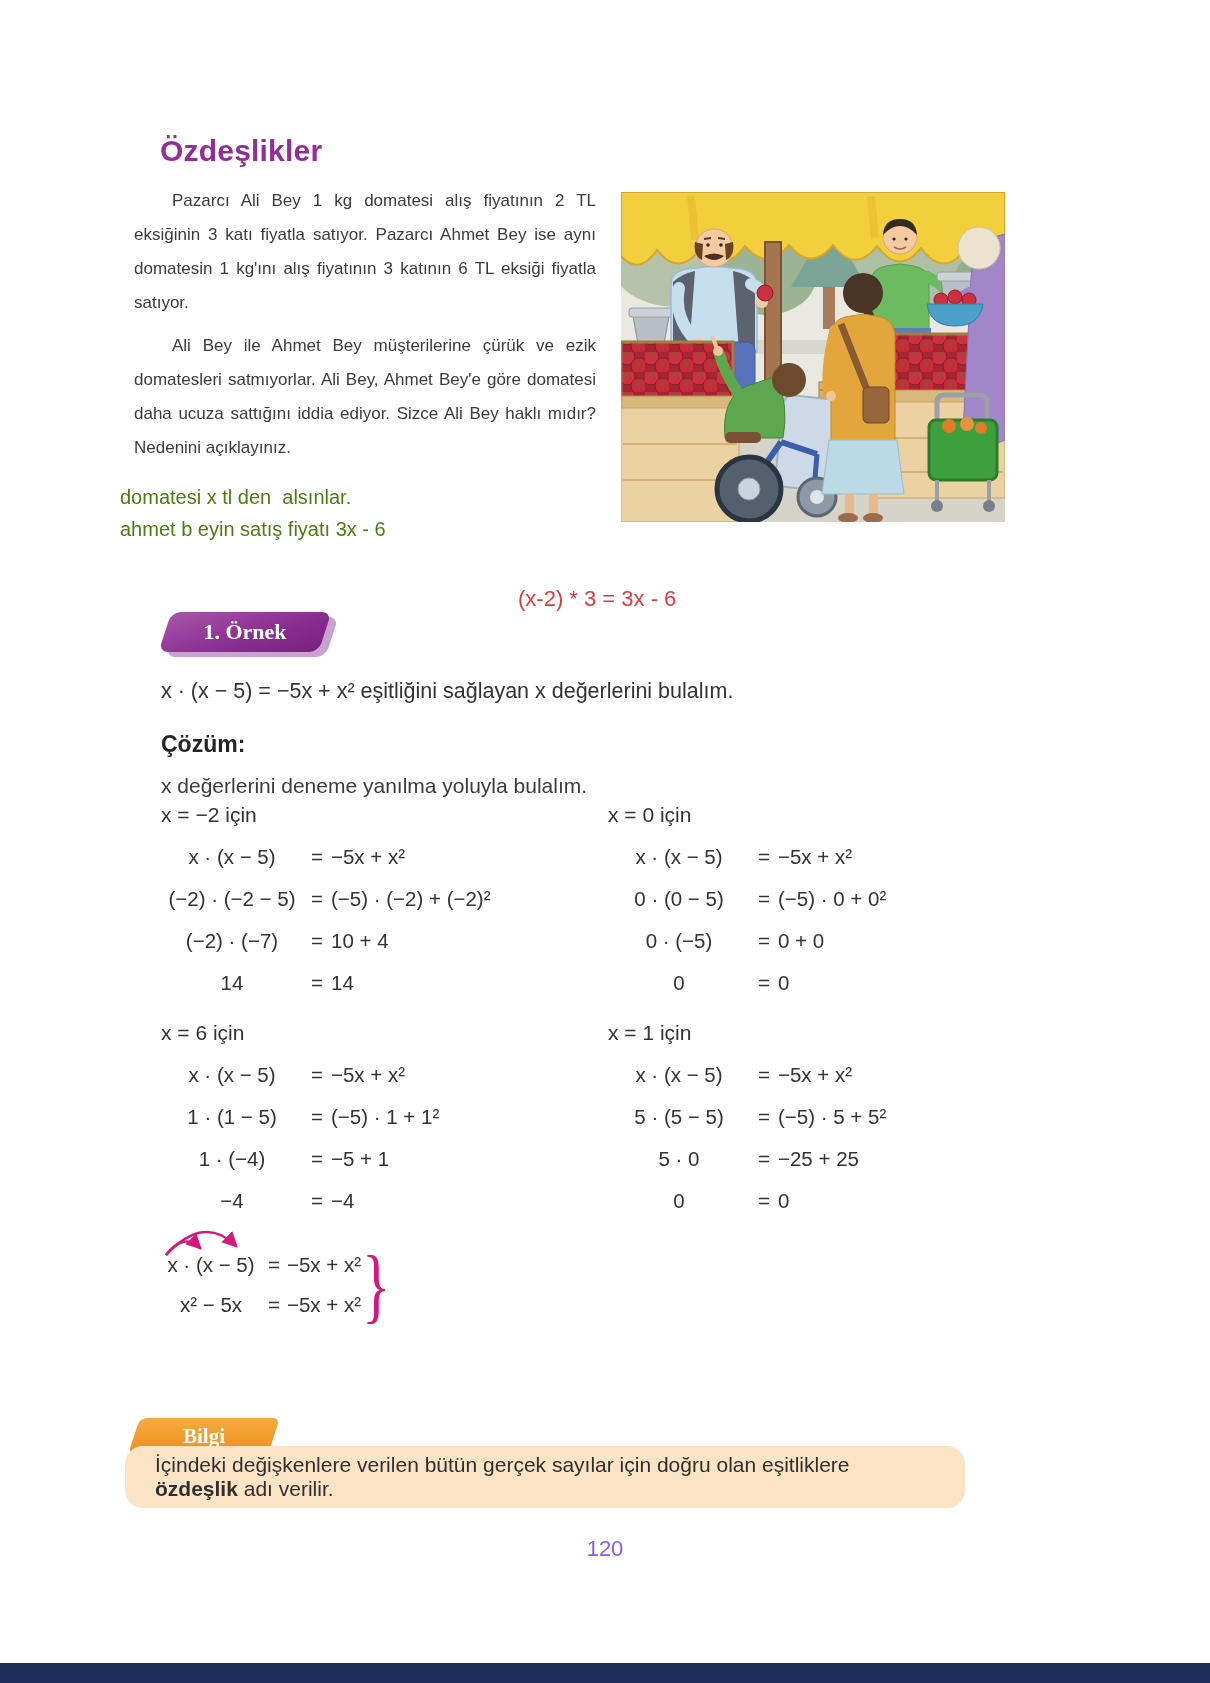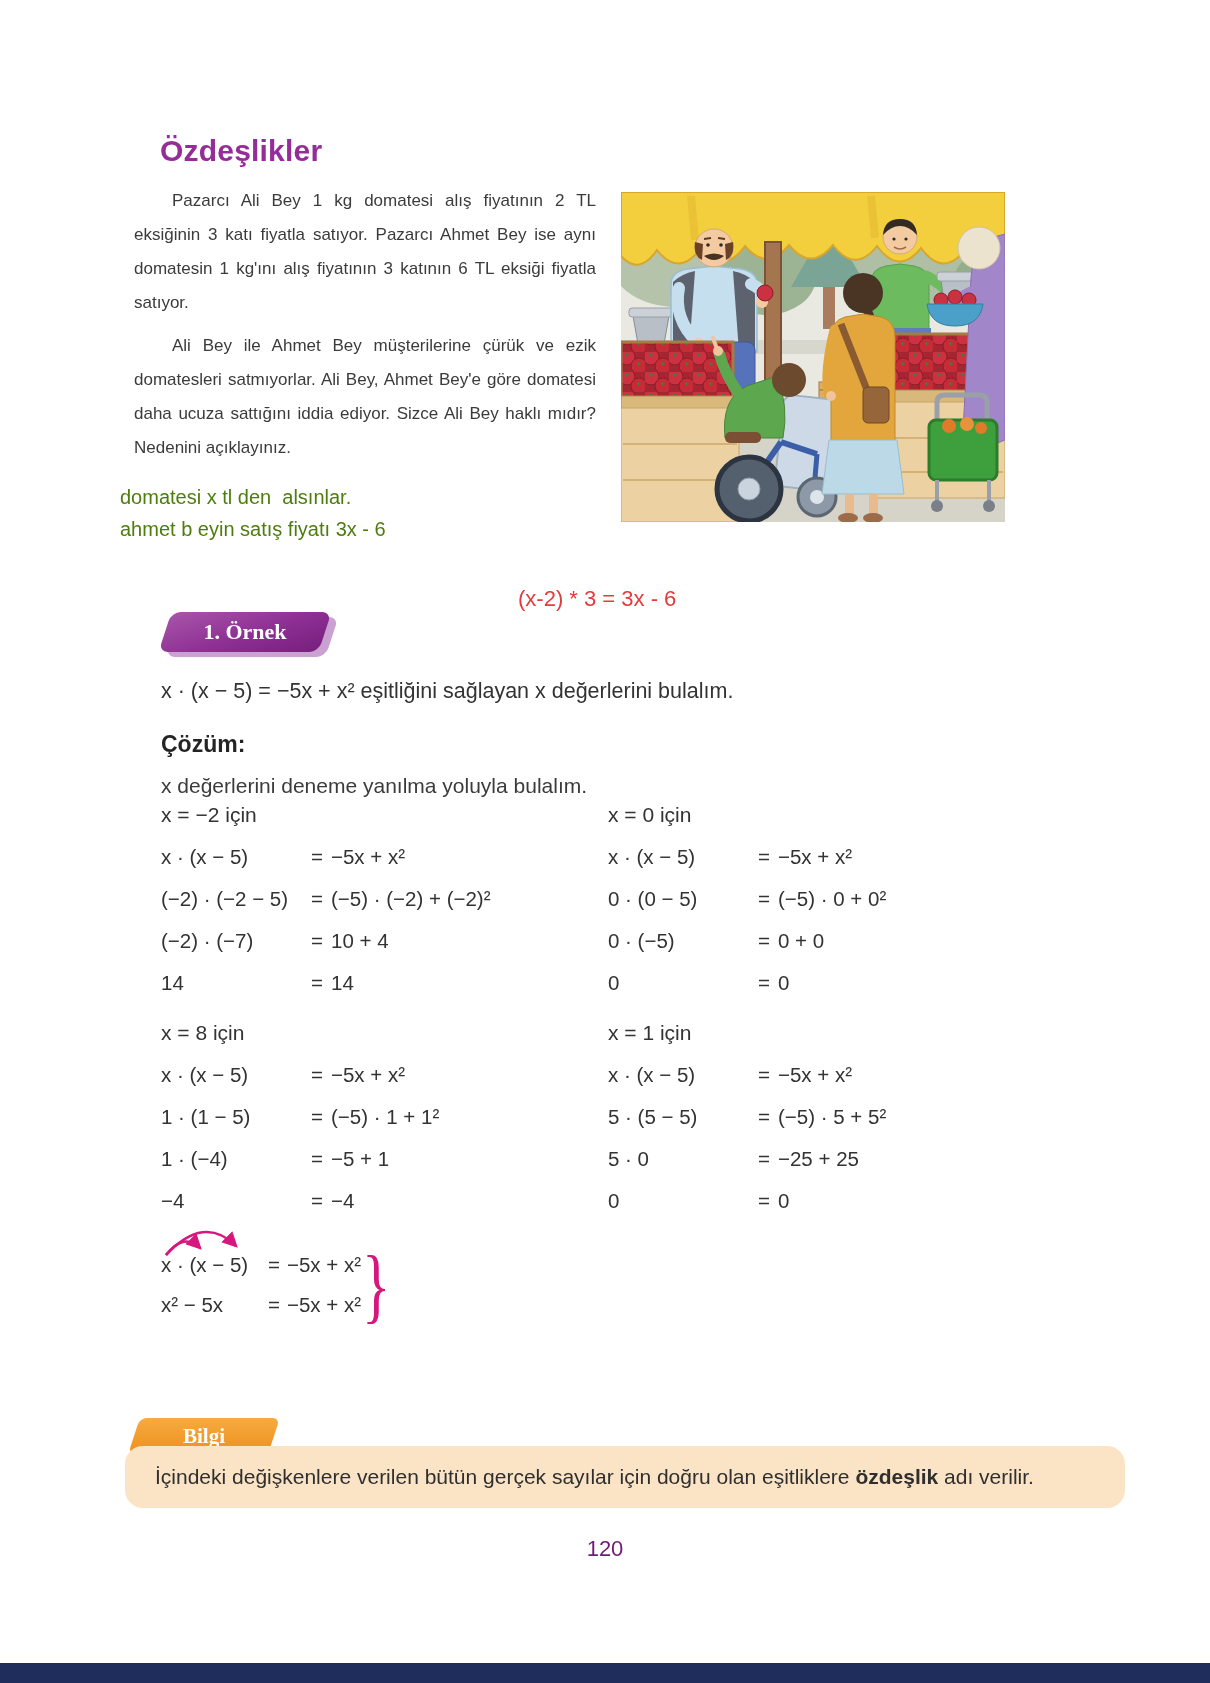--- a/index.html
+++ b/index.html
@@ -16,35 +16,35 @@
   .badge .bg{position:absolute;inset:0;transform:skewX(-18deg);border-radius:9px;
              background:linear-gradient(160deg,#a855aa 0%,#8d2f93 55%,#771f7e 100%);}
   .badge .lbl{position:absolute;inset:0;display:flex;align-items:center;justify-content:center;
               color:#fff;font-family:"Liberation Serif",serif;font-weight:700;font-size:22px;}
   .stmt{font-size:21.5px;color:#333;}
   .cozum{font-size:23px;font-weight:700;color:#242424;}
   .sol-intro{font-size:21px;margin-top:8px;}
   .case .hdr{font-size:21px;margin:0 0 17px;color:#333;}
   .eqgrid{display:grid;grid-template-columns:142px 28px auto;row-gap:17px;
           font-size:20.5px;line-height:25px;white-space:nowrap;color:#333;}
-  .eqgrid .l{text-align:left;}
+  .eqgrid .l{text-align:center;}
   .eqgrid .e{text-align:center;}
   .eqgrid.distgrid{grid-template-columns:100px 26px auto;row-gap:14px;line-height:26px;}
   .brace{font-family:"Liberation Serif",serif;font-size:82px;line-height:80px;color:#d6187e;
          transform:scaleX(.72);transform-origin:left top;}
   .dist-para{width:662px;font-size:21.5px;line-height:43px;text-align:justify;color:#333;}
   .dist-para p{margin:0;text-indent:28px;}
   .bilgi-tab{width:140px;height:36px;}
   .bilgi-tab .bg{position:absolute;inset:0;transform:skewX(-18deg);border-radius:7px;
                  background:linear-gradient(180deg,#f6ab40,#ee8f1e);}
   .bilgi-tab .lbl{position:absolute;inset:0;display:flex;align-items:center;justify-content:center;
                   color:#fff;font-family:"Liberation Serif",serif;font-weight:700;font-size:21px;}
-  .bilgi-box{width:1000px;height:62px;background:#fbe4c6;border-radius:18px;display:flex;align-items:center;
+  .bilgi-box{width:840px;height:62px;background:#fbe4c6;border-radius:18px;display:flex;align-items:center;
              padding:0 30px;box-sizing:border-box;font-size:21px;color:#2f2f2f;}
-  .pagenum{width:100%;text-align:center;font-size:22px;color:#701a75;}
+  .pagenum{width:100%;text-align:center;font-size:22px;color:#8b5cf6;}
   .footer{position:absolute;left:0;bottom:0;width:100%;height:20px;background:#1f2d5c;}
 </style>
 </head>
 <body>
 
 <div class="page">
 
   <h1 class="abs title" style="left:160px;top:134px;">Özdeşlikler</h1>
 
   <div class="abs para" style="left:134px;top:184px;width:462px;">
@@ -258,21 +258,21 @@
       <span class="l">0 · (−5)</span>
         <span class="e">=</span>
         <span class="r">0 + 0</span>
       <span class="l">0</span>
         <span class="e">=</span>
         <span class="r">0</span>
     </div>
   </div>
 
   <div class="abs case" style="left:161px;top:1021px;">
-    <div class="hdr">x = 8 için</div>
+    <div class="hdr">x = 6 için</div>
     <div class="eqgrid">
       <span class="l">x · (x − 5)</span>
         <span class="e">=</span>
         <span class="r">−5x + x²</span>
       <span class="l">1 · (1 − 5)</span>
         <span class="e">=</span>
         <span class="r">(−5) · 1 + 1²</span>
       <span class="l">1 · (−4)</span>
         <span class="e">=</span>
         <span class="r">−5 + 1</span>

